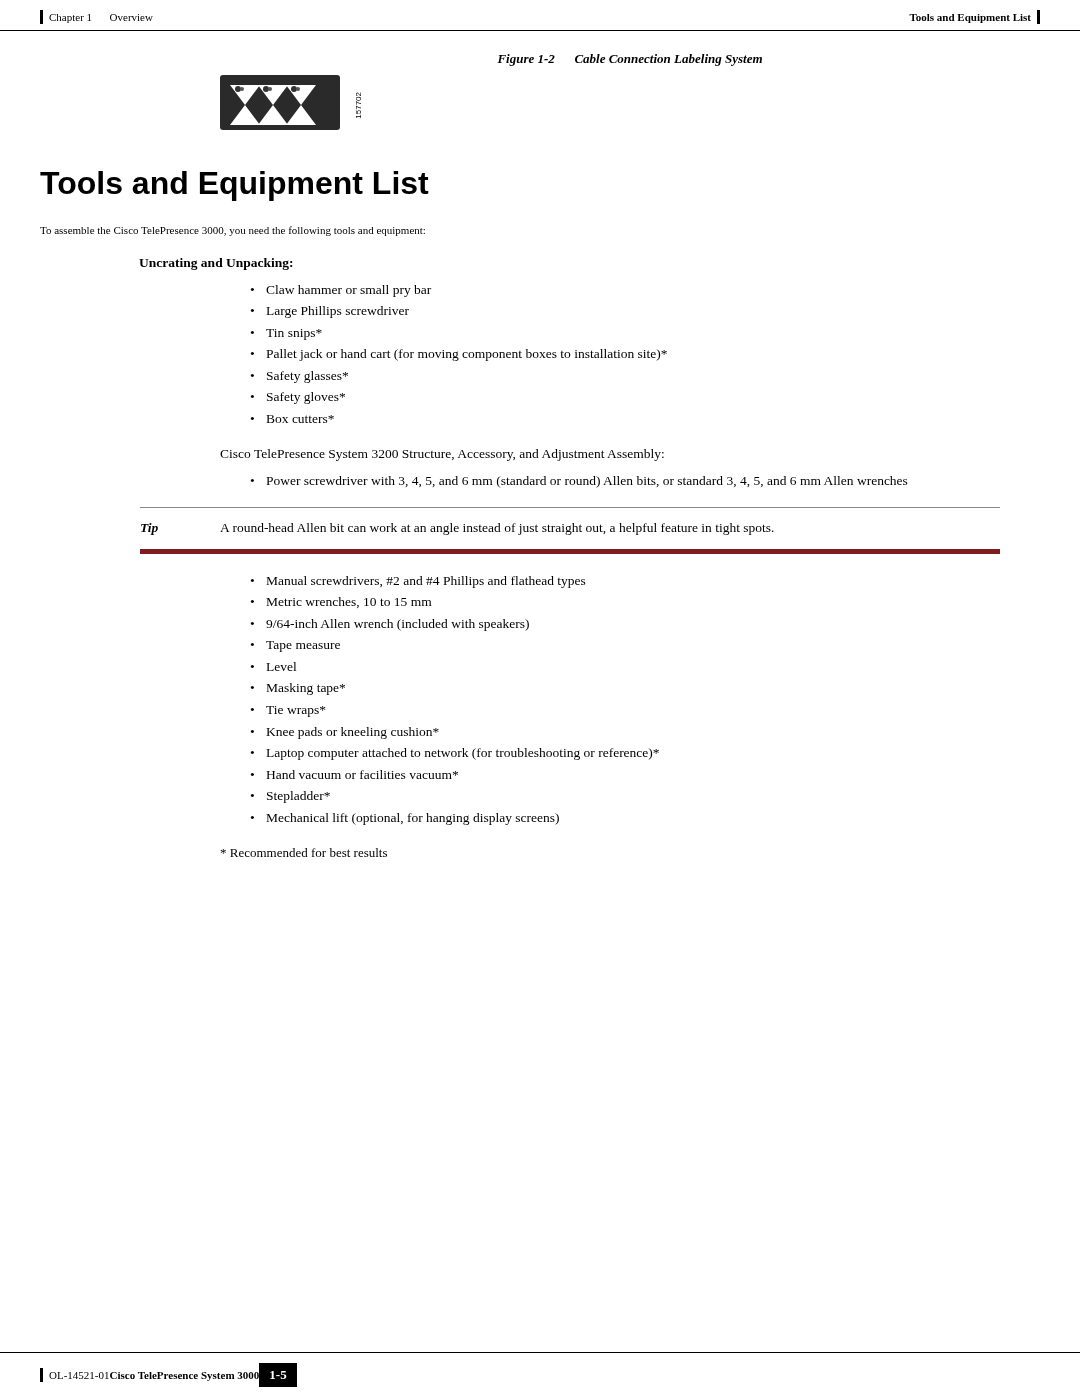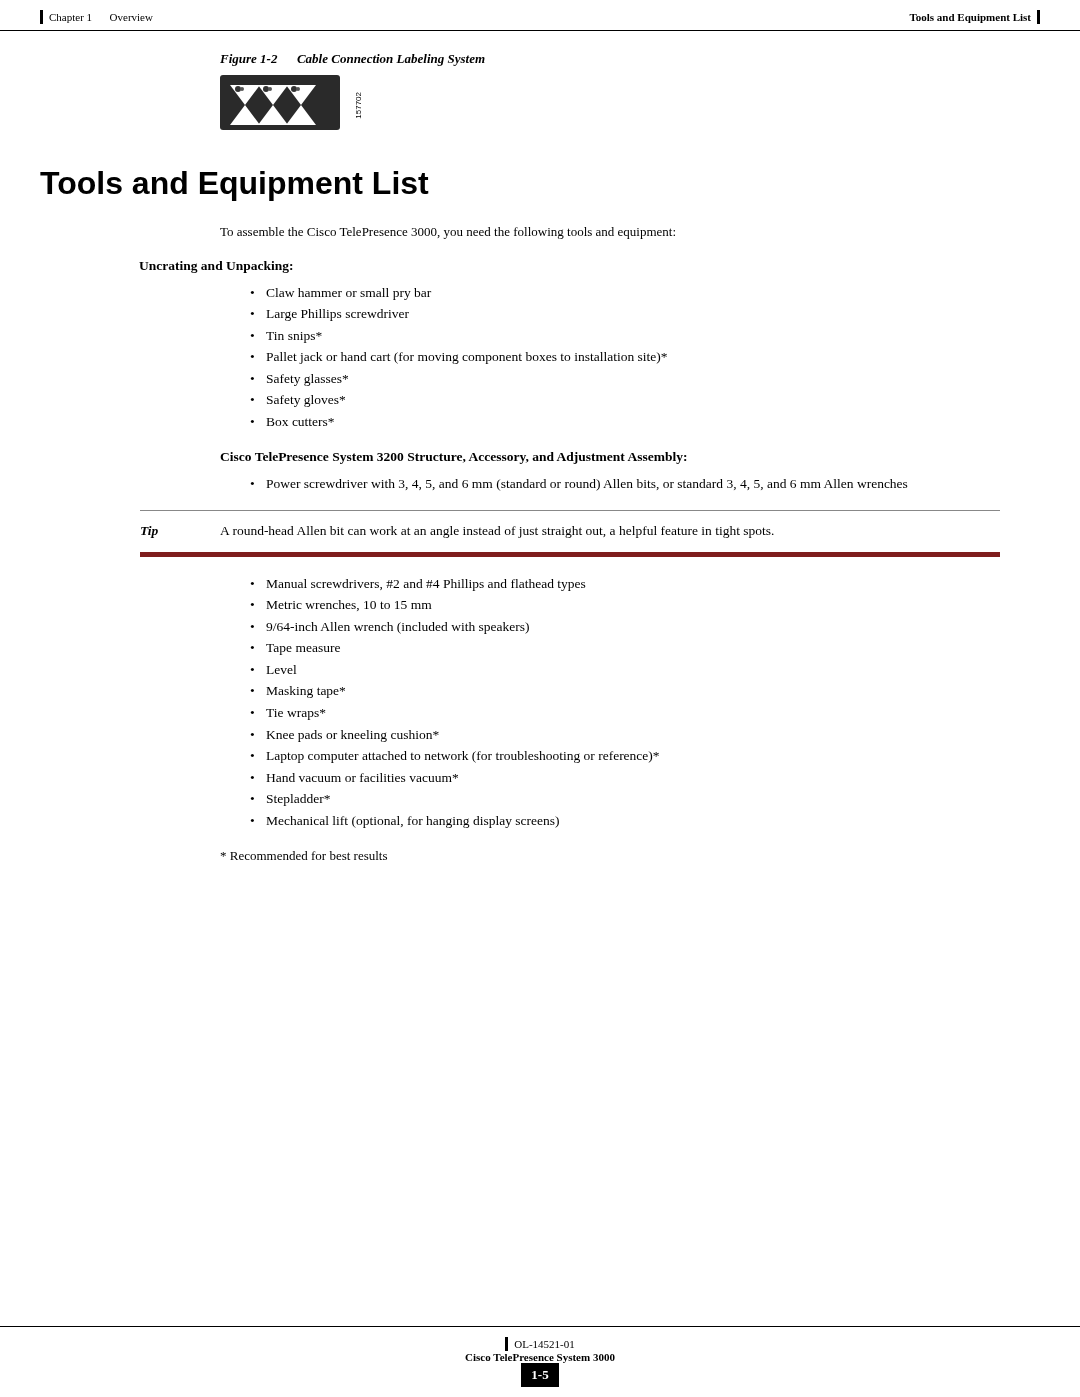--- a/index.html
+++ b/index.html
@@ -48,20 +48,21 @@
 
     
     .main-content {
       padding: 20px 40px 80px 40px;
     }
 
     
     .figure-section {
       margin-left: 180px;
       margin-bottom: 30px;
+      text-align: center;
     }
     .figure-caption {
       font-style: italic;
       font-weight: bold;
       font-size: 13px;
       margin-bottom: 8px;
     }
     .figure-number-rotated {
       font-size: 8px;
       writing-mode: vertical-rl;
@@ -82,38 +83,37 @@
     .page-title {
       font-size: 32px;
       font-weight: bold;
       font-family: Arial, Helvetica, sans-serif;
       margin-bottom: 20px;
       margin-top: 10px;
     }
 
     
     .body-text {
-      font-size: 13px;
+      font-size: 11px;
       line-height: 1.5;
-      margin-left: 180px;
       margin-bottom: 16px;
       margin-right: 40px;
     }
 
     
     .section-heading {
       font-size: 13.5px;
       font-weight: bold;
       margin-left: 99px;
       margin-bottom: 8px;
       margin-right: 40px;
     }
     .section-heading-bold-italic {
       font-size: 13.5px;
-      font-weight: bold;
+      font-weight: normal;
       margin-left: 180px;
       margin-bottom: 8px;
       margin-right: 40px;
     }
 
     
     .bullet-list {
       margin-left: 210px;
       margin-right: 40px;
       margin-bottom: 16px;
@@ -169,21 +169,20 @@
     .page-footer {
       position: absolute;
       bottom: 0;
       left: 0;
       right: 0;
       display: flex;
       align-items: center;
       padding: 10px 40px;
       border-top: 1px solid #000;
       font-size: 11px;
-      flex-direction: column;
     }
     .footer-left {
       display: flex;
       align-items: center;
       gap: 6px;
     }
     .footer-left .bar {
       width: 3px;
       height: 14px;
       background: #000;

